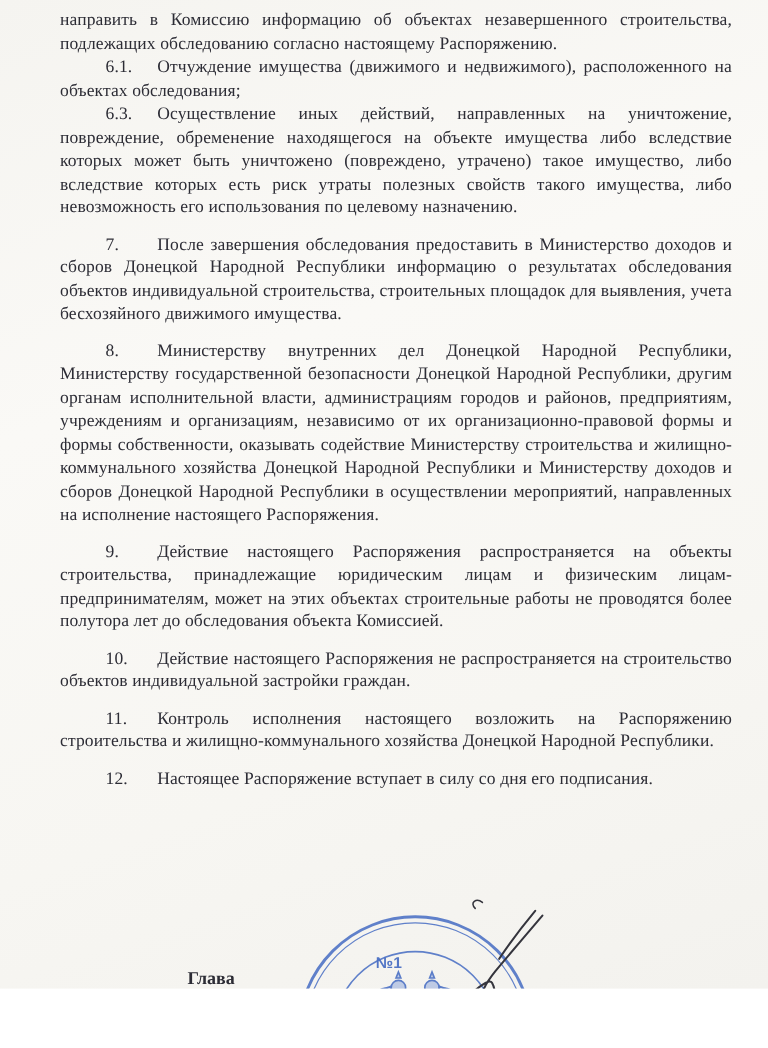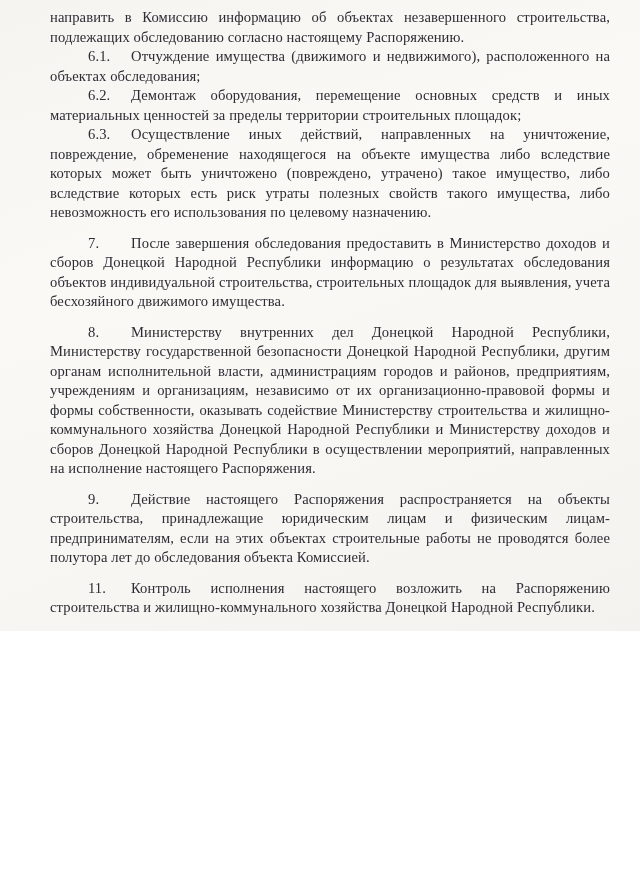--- a/index.html
+++ b/index.html
@@ -1,18 +1,18 @@
 <!DOCTYPE html>
 <html><head>
 <meta charset="utf-8">
 <style>
   html,body{margin:0;padding:0;}
   .page{
     position:relative;
-    width:640px;height:631px;
+    width:640px;height:824px;
     overflow:hidden;
     background:linear-gradient(160deg,#f5f4f0 0%,#faf9f6 35%,#f7f6f2 70%,#f3f2ee 100%);
     font-family:"Liberation Serif", serif;
     color:#2c2c35;
   }
   .doc-text{
     position:absolute;top:8px;left:50px;width:560px;
     font-size:14.6px;line-height:19.5px;
     letter-spacing:0.1px;
   }
@@ -34,29 +34,29 @@
 </style>
 </head>
 <body>
 
 <div class="page">
 
   <div class="doc-text">
     <p class="para">направить в Комиссию информацию об объектах незавершенного строительства, подлежащих обследованию согласно настоящему Распоряжению.</p>
 
     <p class="para"><span class="num">6.1.</span><span>Отчуждение имущества (движимого и недвижимого), расположенного на объектах обследования;</span></p>
-    <p class="para"><span class="num">6.2.</span><span>Демонтаж оборудования, перемещение основных средств и иных материальных ценностей за пределы территории строительных площадок;</span></p>
     <p class="para"><span class="num">6.3.</span><span>Осуществление иных действий, направленных на уничтожение, повреждение, обременение находящегося на объекте имущества либо вследствие которых может быть уничтожено (повреждено, утрачено) такое имущество, либо вследствие которых есть риск утраты полезных свойств такого имущества, либо невозможность его использования по целевому назначению.</span></p>
 
     <p class="para gap"><span class="num">7.</span><span>После завершения обследования предоставить в Министерство доходов и сборов Донецкой Народной Республики информацию о результатах обследования объектов индивидуальной строительства, строительных площадок для выявления, учета бесхозяйного движимого имущества.</span></p>
 
     <p class="para gap"><span class="num">8.</span><span>Министерству внутренних дел Донецкой Народной Республики, Министерству государственной безопасности Донецкой Народной Республики, другим органам исполнительной власти, администрациям городов и районов, предприятиям, учреждениям и организациям, независимо от их организационно-правовой формы и формы собственности, оказывать содействие Министерству строительства и жилищно-коммунального хозяйства Донецкой Народной Республики и Министерству доходов и сборов Донецкой Народной Республики в осуществлении мероприятий, направленных на исполнение настоящего Распоряжения.</span></p>
 
-    <p class="para gap"><span class="num">9.</span><span>Действие настоящего Распоряжения распространяется на объекты строительства, принадлежащие юридическим лицам и физическим лицам-предпринимателям, если на этих объектах строительные работы не проводятся более полутора лет до обследования объекта Комиссией.</span></p>
+    <p class="para gap"><span class="num">9.</span><span>Действие настоящего Распоряжения распространяется на объекты строительства, принадлежащие юридическим лицам и физическим лицам-предпринимателям, может на этих объектах строительные работы не проводятся более полутора лет до обследования объекта Комиссией.</span></p>
 
+    <p class="para gap"><span class="num">10.</span><span>Действие настоящего Распоряжения не распространяется на строительство объектов индивидуальной застройки граждан.</span></p>
 
     <p class="para gap"><span class="num">11.</span><span>Контроль исполнения настоящего возложить на Распоряжению строительства и жилищно-коммунального хозяйства Донецкой Народной Республики.</span></p>
 
     <p class="para gap"><span class="num">12.</span><span>Настоящее Распоряжение вступает в силу со дня его подписания.</span></p>
   </div>
 
   <div class="sig-row">
     <div class="sig-left">
       <div>Глава</div>
     </div>

